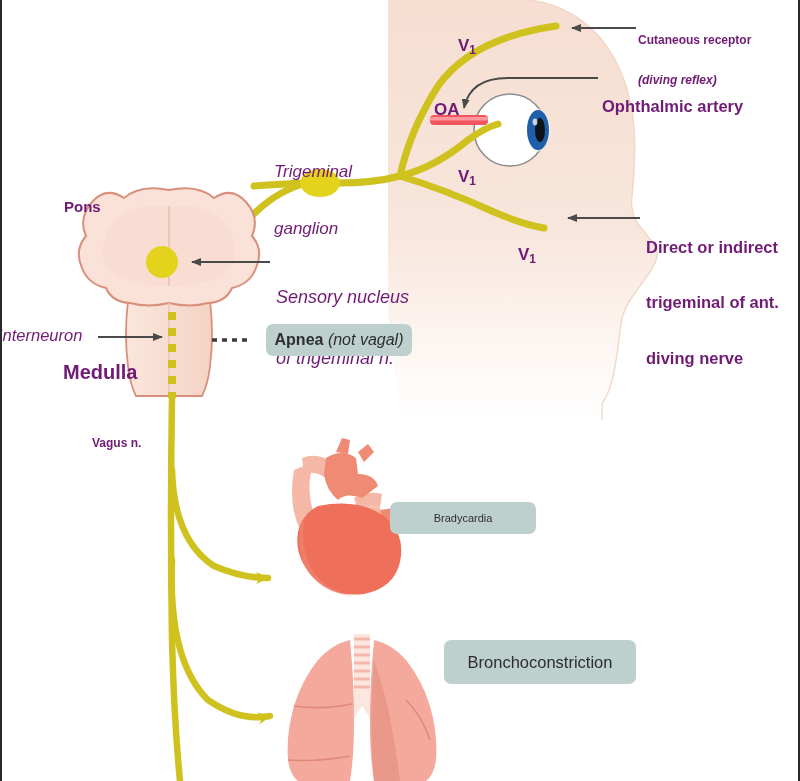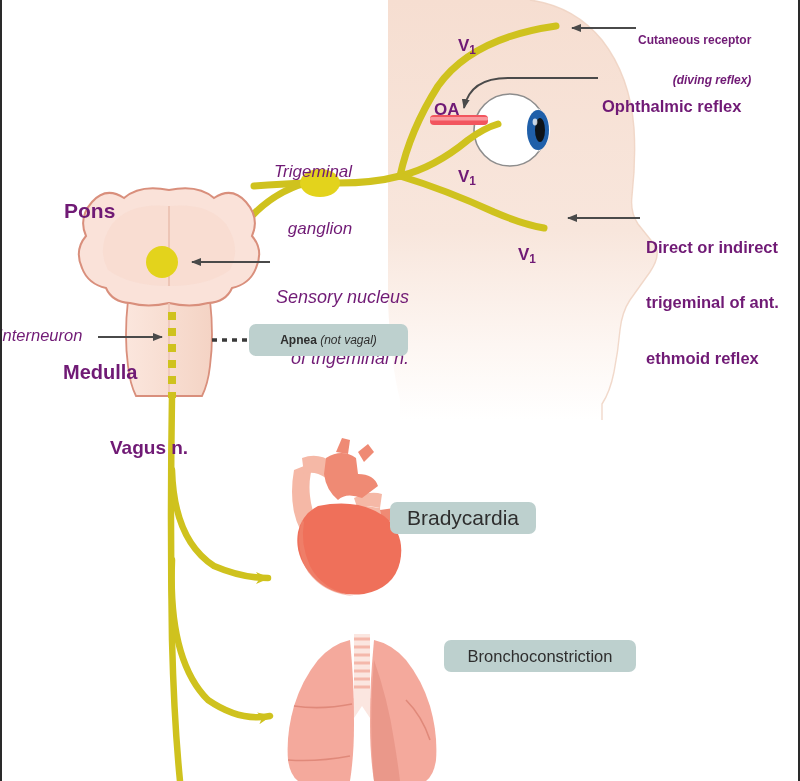--- a/index.html
+++ b/index.html
@@ -25,21 +25,21 @@
     left: 0;
     top: 0;
   }
   .lbl {
     position: absolute;
     color: #701a75;
     white-space: pre;
     line-height: 1.12;
   }
   .lbl-bold  { font-weight: bold; }
-  .lbl-ital  { font-style: italic; text-align: right; }
+  .lbl-ital  { font-style: italic; }
   .callout {
     position: absolute;
     background: #bdd0ce;
     border-radius: 7px;
     color: #2e2e2e;
     display: flex;
     align-items: center;
     justify-content: center;
     white-space: pre;
   }
@@ -258,66 +258,66 @@
       <line x1="210" y1="340" x2="248" y2="340" stroke="#3a3a3a" stroke-width="3.6" stroke-dasharray="5 5" stroke-linecap="butt"></line>
     </g>
   </svg>
 
   <div class="lbl lbl-bold" style="left:636px; top:7px; font-size:12px;">
     <div>Cutaneous receptor</div>
     <div class="lbl-ital">(diving reflex)</div>
   </div>
 
   <div class="lbl lbl-bold" style="left:600px; top:60px; font-size:16.5px;">
-    <div>Ophthalmic reflex</div>
+    <div>Ophthalmic artery</div>
   </div>
 
   <div class="lbl lbl-bold" style="left:644px; top:201px; font-size:16.5px;">
     <div>Direct or indirect</div>
     <div>trigeminal of ant.</div>
-    <div>ethmoid reflex</div>
+    <div>diving nerve</div>
   </div>
 
   <div class="lbl lbl-bold" style="left:437px; top:17px; font-size:17px;">
     <span>V</span><span class="sub">1</span>
   </div>
 
   <div class="lbl lbl-bold" style="left:437px; top:148px; font-size:17px;">
     <span>V</span><span class="sub">1</span>
   </div>
 
   <div class="lbl lbl-bold" style="left:497px; top:226px; font-size:17px;">
     <span>V</span><span class="sub">1</span>
   </div>
 
   <div class="lbl lbl-bold" style="left:432px; top:100px; font-size:17px;">OA</div>
 
-  <div class="lbl lbl-ital" style="left:272px; top:124px; font-size:17px; text-align:right;">
+  <div class="lbl lbl-ital" style="left:272px; top:124px; font-size:17px; text-align:left;">
     <div>Trigeminal</div>
     <div>ganglion</div>
   </div>
 
-  <div class="lbl lbl-bold" style="left:62px; top:199px; font-size:21px;">Pons</div>
+  <div class="lbl lbl-bold" style="left:62px; top:199px; font-size:15px;">Pons</div>
 
   <div class="lbl lbl-bold" style="left:61px; top:361px; font-size:20px;">Medulla</div>
 
   <div class="lbl lbl-ital" style="left:-4px; top:326px; font-size:16.5px;">Interneuron</div>
 
   <div class="lbl lbl-ital" style="left:274px; top:247px; font-size:18px;">
     <div>Sensory nucleus</div>
     <div>of trigeminal n.</div>
   </div>
 
-  <div class="lbl lbl-bold" style="left:108px; top:437px; font-size:19px;">Vagus n.</div>
-
-  <div class="callout" style="left:247px; top:324px; width:159px; height:32px; font-size:12px;">
+  <div class="lbl lbl-bold" style="left:90px; top:437px; font-size:12px;">Vagus n.</div>
+
+  <div class="callout" style="left:264px; top:324px; width:146px; height:32px; font-size:16px;">
     <span class="lbl-bold">Apnea </span><span class="lbl-ital">(not vagal)</span>
   </div>
 
-  <div class="callout" style="left:388px; top:502px; width:146px; height:32px; font-size:21px;">
+  <div class="callout" style="left:388px; top:502px; width:146px; height:32px; font-size:11px;">
     <span>Bradycardia</span>
   </div>
 
-  <div class="callout" style="left:442px; top:640px; width:192px; height:32px; font-size:16.5px;">
+  <div class="callout" style="left:442px; top:640px; width:192px; height:44px; font-size:16.5px;">
     <span>Bronchoconstriction</span>
   </div>
 
 </div>
 
 </body></html>

